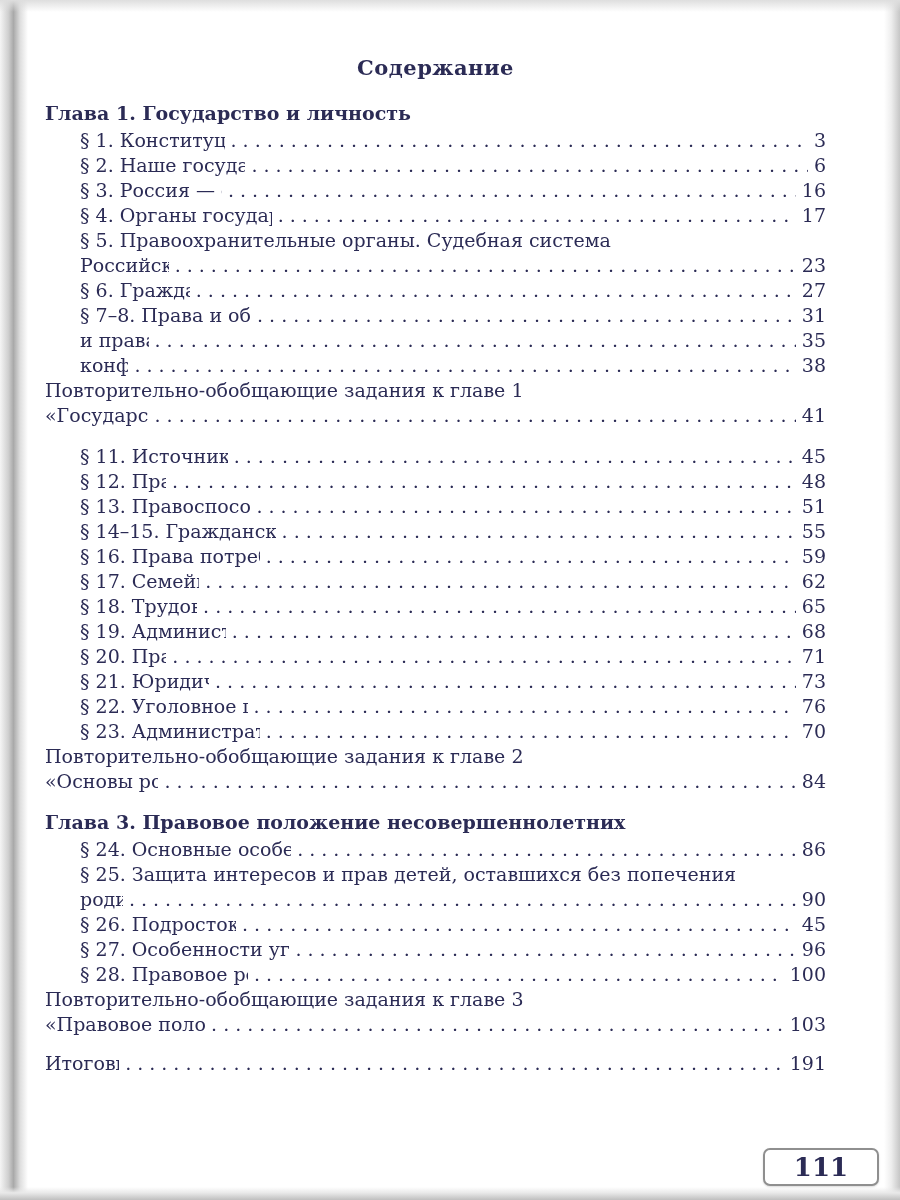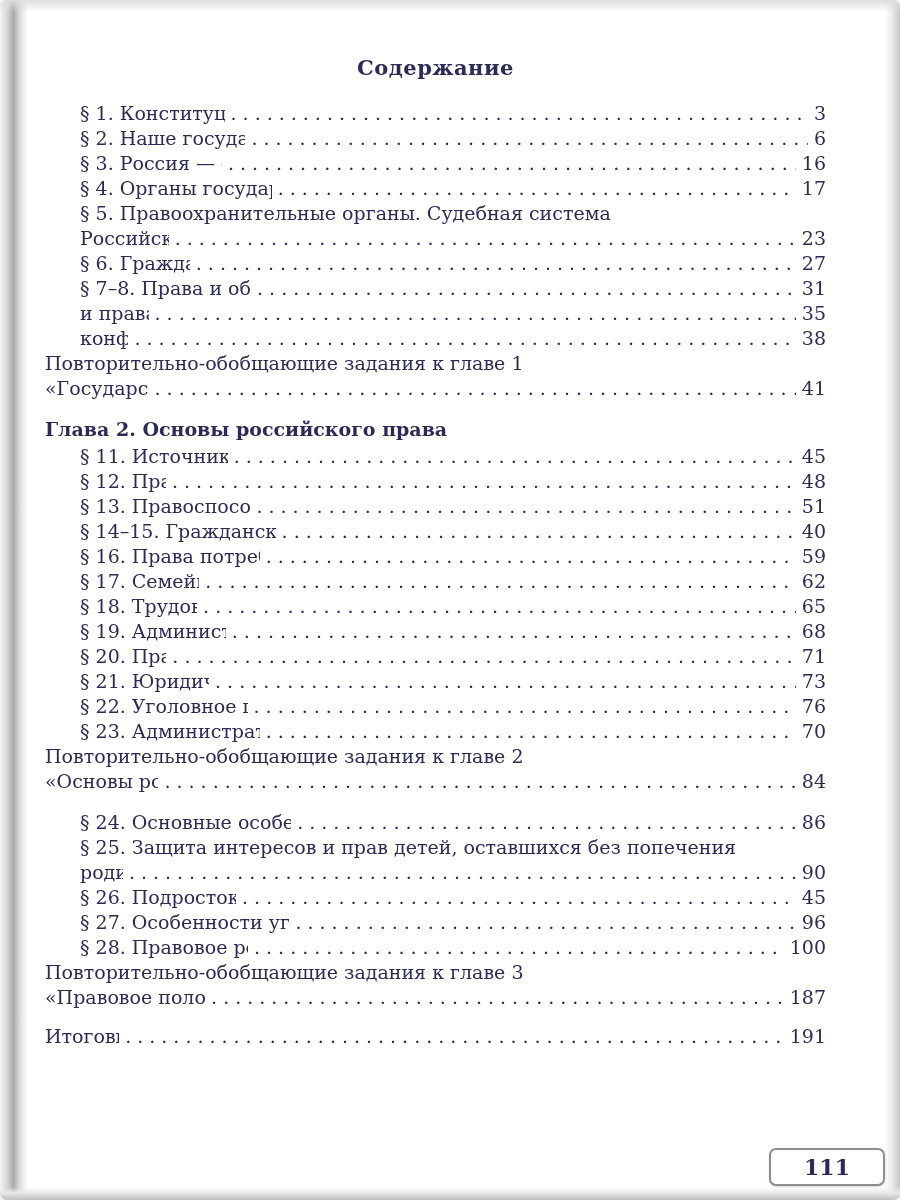--- a/index.html
+++ b/index.html
@@ -4,21 +4,20 @@
 <style>
   html, body { margin: 0; padding: 0; background: #f2f2f2; }
   .page {
     position: relative;
     width: 900px;
     height: 1200px;
     background: #ffffff;
     overflow: hidden;
     font-family: "DejaVu Serif", "Liberation Serif", serif;
     color: var(--ink, #2b2b55);
-    border-radius: 7px;
   }
   
   .edge-left {
     position: absolute; left: 0; top: 0; bottom: 0; width: 28px; z-index: 1;
     background: linear-gradient(to right, #f5f5f5 0%, #cfcfcf 30%, #a9a9a9 48%, #dedede 72%, #ffffff 100%);
   }
   .edge-right {
     position: absolute; right: 0; top: 0; bottom: 0; width: 16px; z-index: 1;
     background: linear-gradient(to left, #c6c6c6 0%, #eeeeee 55%, #ffffff 100%);
   }
@@ -72,44 +71,45 @@
     letter-spacing: 6px;
     font-size: 19px;
   }
   .pagenum {
     flex: 0 0 auto;
     padding-left: 6px;
     font-size: 19px;
   }
   .page-badge {
     position: absolute; z-index: 4;
-    right: 15px; bottom: 14px;
+    right: 21px; bottom: 14px;
     width: 112px; height: 34px;
     background: #ffffff;
     border: 2px solid #8f8f8f;
     border-radius: 7px;
     display: flex; align-items: center; justify-content: center;
     font-weight: bold;
-    font-size: 22px;
+    font-size: 26px;
     box-shadow: 0 1px 2px rgba(0,0,0,0.15);
   }
 </style>
 </head>
 <body>
 
 <div class="page">
   <div class="edge-left"></div>
   <div class="edge-right"></div>
   <div class="edge-top"></div>
   <div class="edge-bottom"></div>
 
   <div class="content">
     <div class="toc-title">Содержание</div>
     <div id="toc">
         <section class="chapter">
+          <div class="chapter-heading">Глава 1. Государство и личность</div>
           <div class="entry indent">
             <span class="entry-text">§ 1. Конституция Российской Федерации</span>
             <span class="dots"></span>
             <span class="pagenum">3</span>
           </div>
           <div class="entry indent">
             <span class="entry-text">§ 2. Наше государство — Российская Федерация</span>
             <span class="dots"></span>
             <span class="pagenum">6</span>
           </div>
@@ -154,40 +154,39 @@
           <div class="entry">
             <span class="entry-text">Повторительно-обобщающие задания к главе 1</span>
           </div>
           <div class="entry">
             <span class="entry-text">«Государство и личность»</span>
             <span class="dots"></span>
             <span class="pagenum">41</span>
           </div>
         </section>
         <section class="chapter">
-          <div class="chapter-heading">Глава 2. Основы российского права</div>
           <div class="entry indent">
             <span class="entry-text">§ 11. Источники права и законодательство</span>
             <span class="dots"></span>
             <span class="pagenum">45</span>
           </div>
           <div class="entry indent">
             <span class="entry-text">§ 12. Правоотношения</span>
             <span class="dots"></span>
             <span class="pagenum">48</span>
           </div>
           <div class="entry indent">
             <span class="entry-text">§ 13. Правоспособность и дееспособность человека</span>
             <span class="dots"></span>
             <span class="pagenum">51</span>
           </div>
           <div class="entry indent">
             <span class="entry-text">§ 14–15. Гражданские правоотношения. Право собственности</span>
             <span class="dots"></span>
-            <span class="pagenum">40</span>
+            <span class="pagenum">55</span>
           </div>
           <div class="entry indent">
             <span class="entry-text">§ 16. Права потребителей и защита прав потребителей</span>
             <span class="dots"></span>
             <span class="pagenum">59</span>
           </div>
           <div class="entry indent">
             <span class="entry-text">§ 17. Семейные правоотношения</span>
             <span class="dots"></span>
             <span class="pagenum">62</span>
@@ -225,20 +224,21 @@
           <div class="entry">
             <span class="entry-text">Повторительно-обобщающие задания к главе 2</span>
           </div>
           <div class="entry">
             <span class="entry-text">«Основы российского права»</span>
             <span class="dots"></span>
             <span class="pagenum">84</span>
           </div>
         </section>
         <section class="chapter">
+          <div class="chapter-heading">Глава 3. Правовое положение несовершеннолетних</div>
           <div class="entry indent">
             <span class="entry-text">§ 24. Основные особенности правового статуса несовершеннолетних</span>
             <span class="dots"></span>
             <span class="pagenum">86</span>
           </div>
           <div class="entry indent">
             <span class="entry-text">§ 25. Защита интересов и прав детей, оставшихся без попечения</span>
           </div>
           <div class="entry indent">
             <span class="entry-text">родителей</span>
@@ -259,21 +259,21 @@
             <span class="entry-text">§ 28. Правовое регулирование в сфере образования</span>
             <span class="dots"></span>
             <span class="pagenum">100</span>
           </div>
           <div class="entry">
             <span class="entry-text">Повторительно-обобщающие задания к главе 3</span>
           </div>
           <div class="entry">
             <span class="entry-text">«Правовое положение несовершеннолетних»</span>
             <span class="dots"></span>
-            <span class="pagenum">187</span>
+            <span class="pagenum">103</span>
           </div>
         </section>
         <section class="closing">
           <div class="entry">
             <span class="entry-text">Итоговые задания</span>
             <span class="dots"></span>
             <span class="pagenum">191</span>
           </div>
         </section>
       </div>

